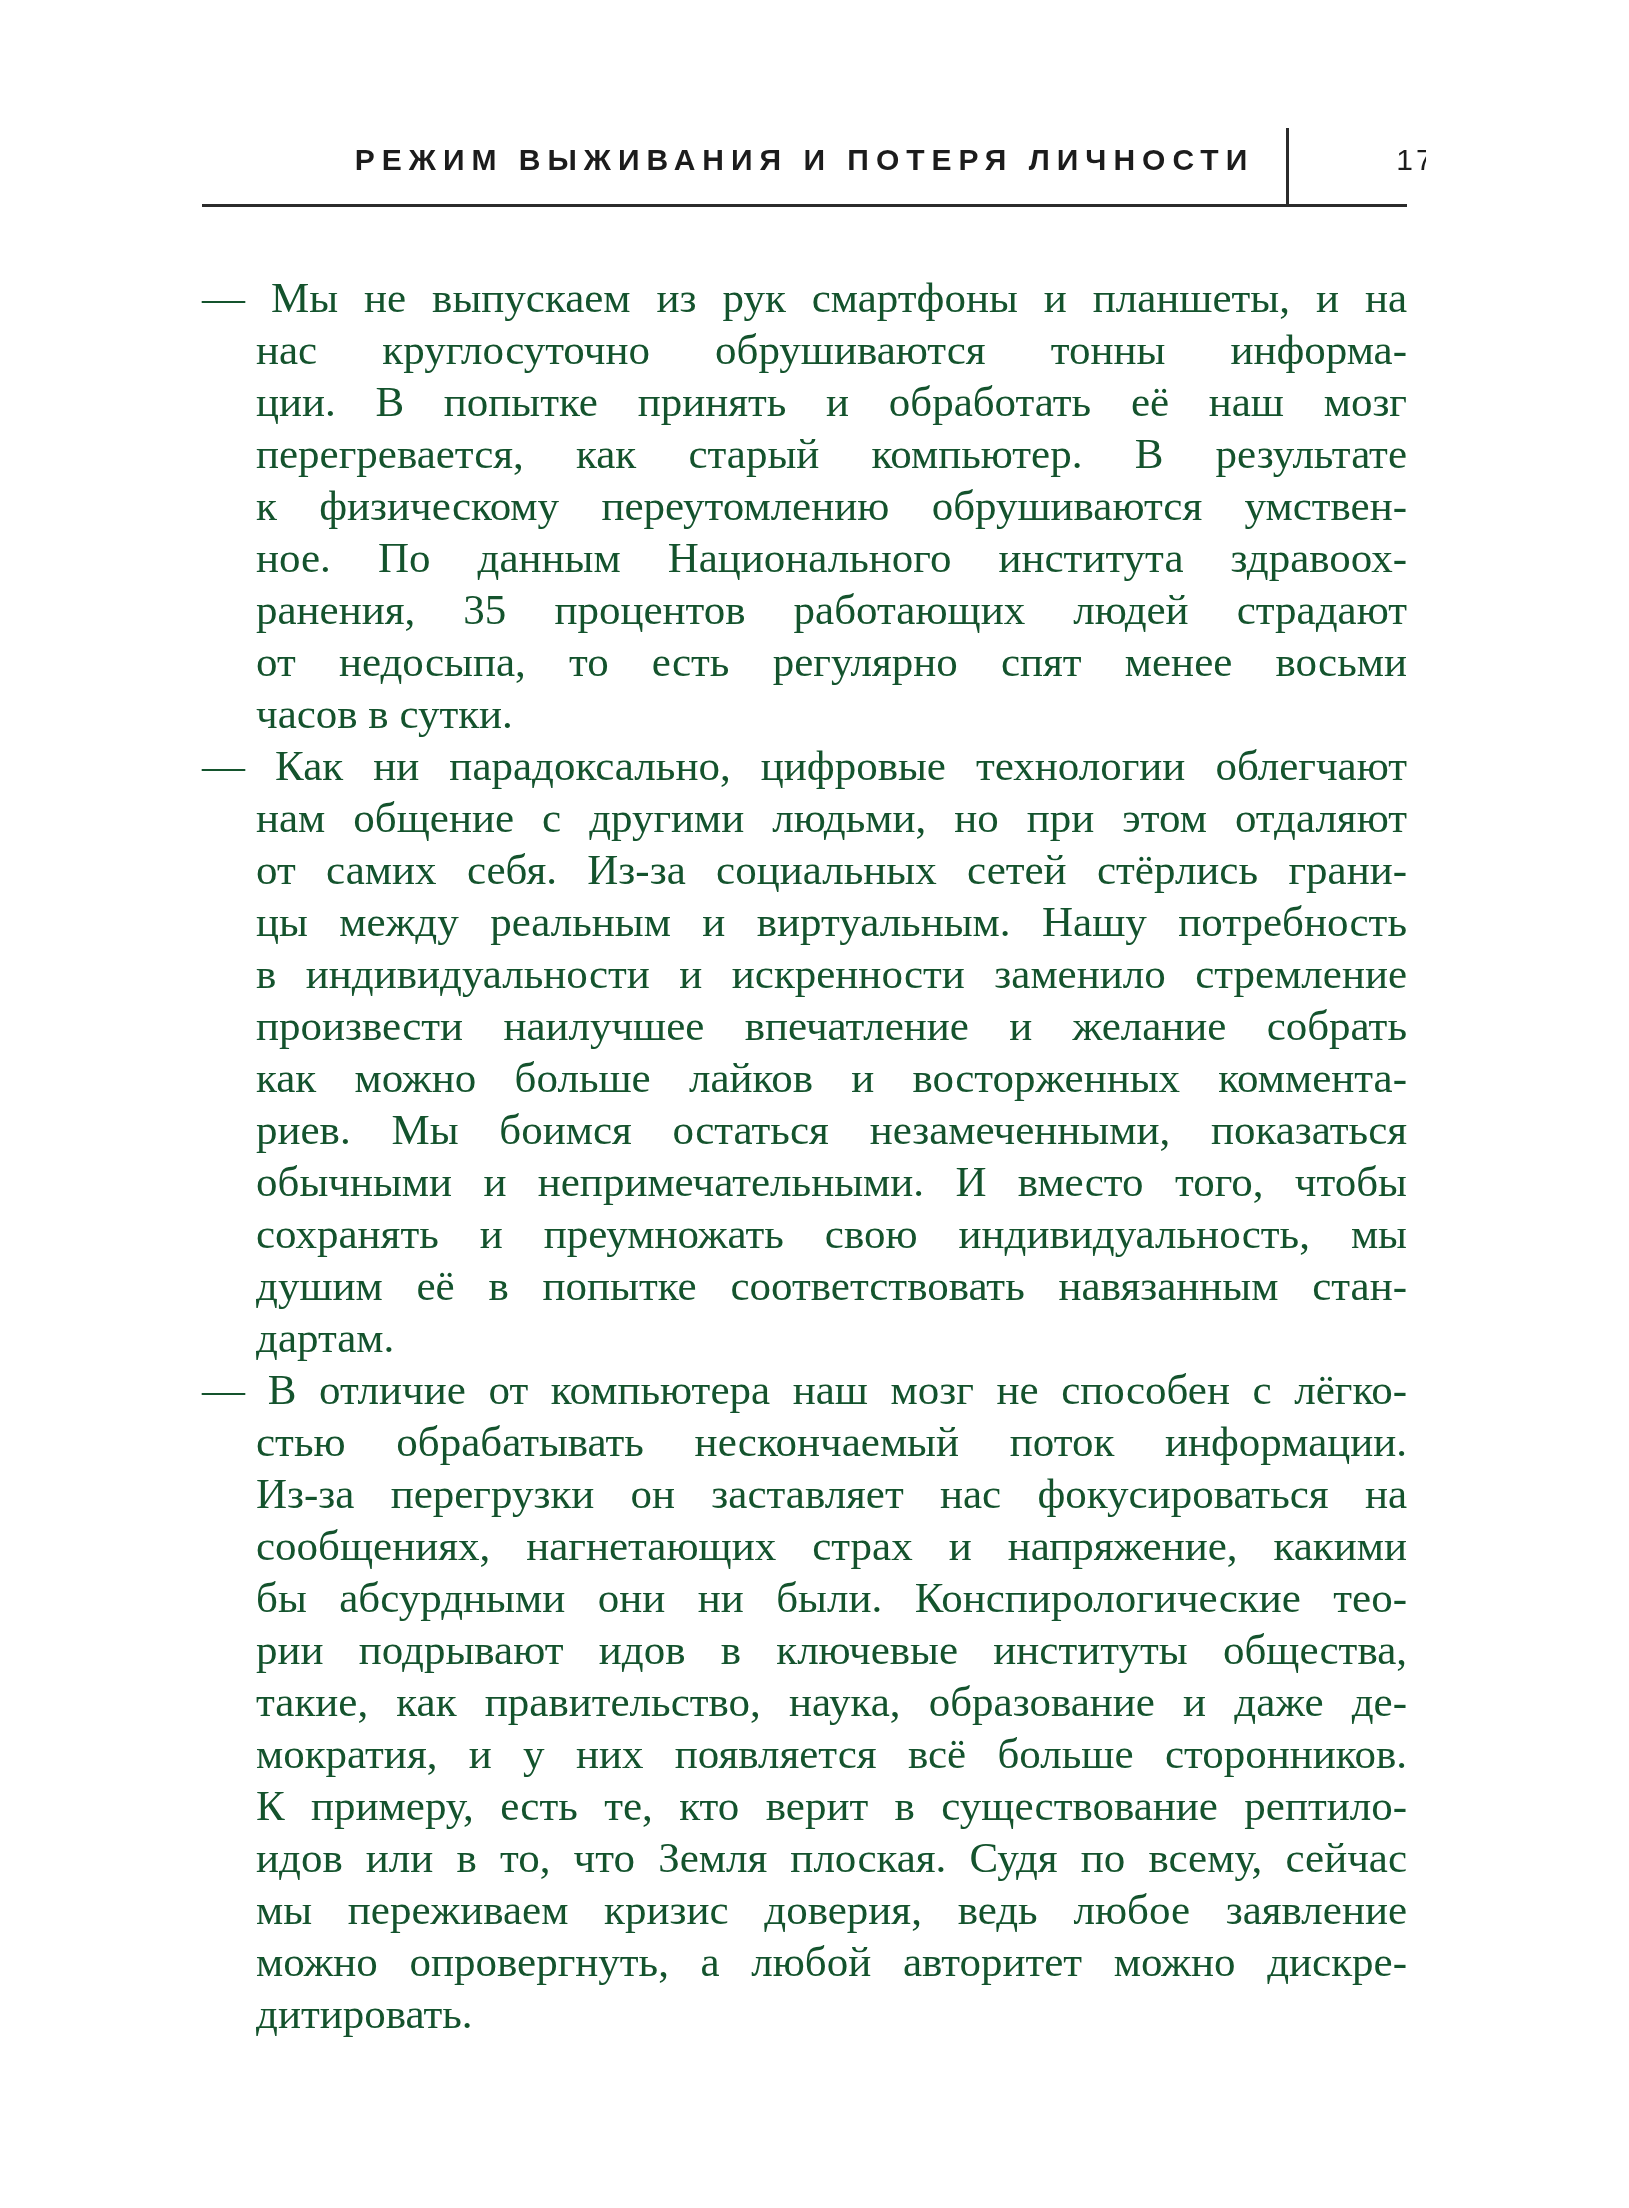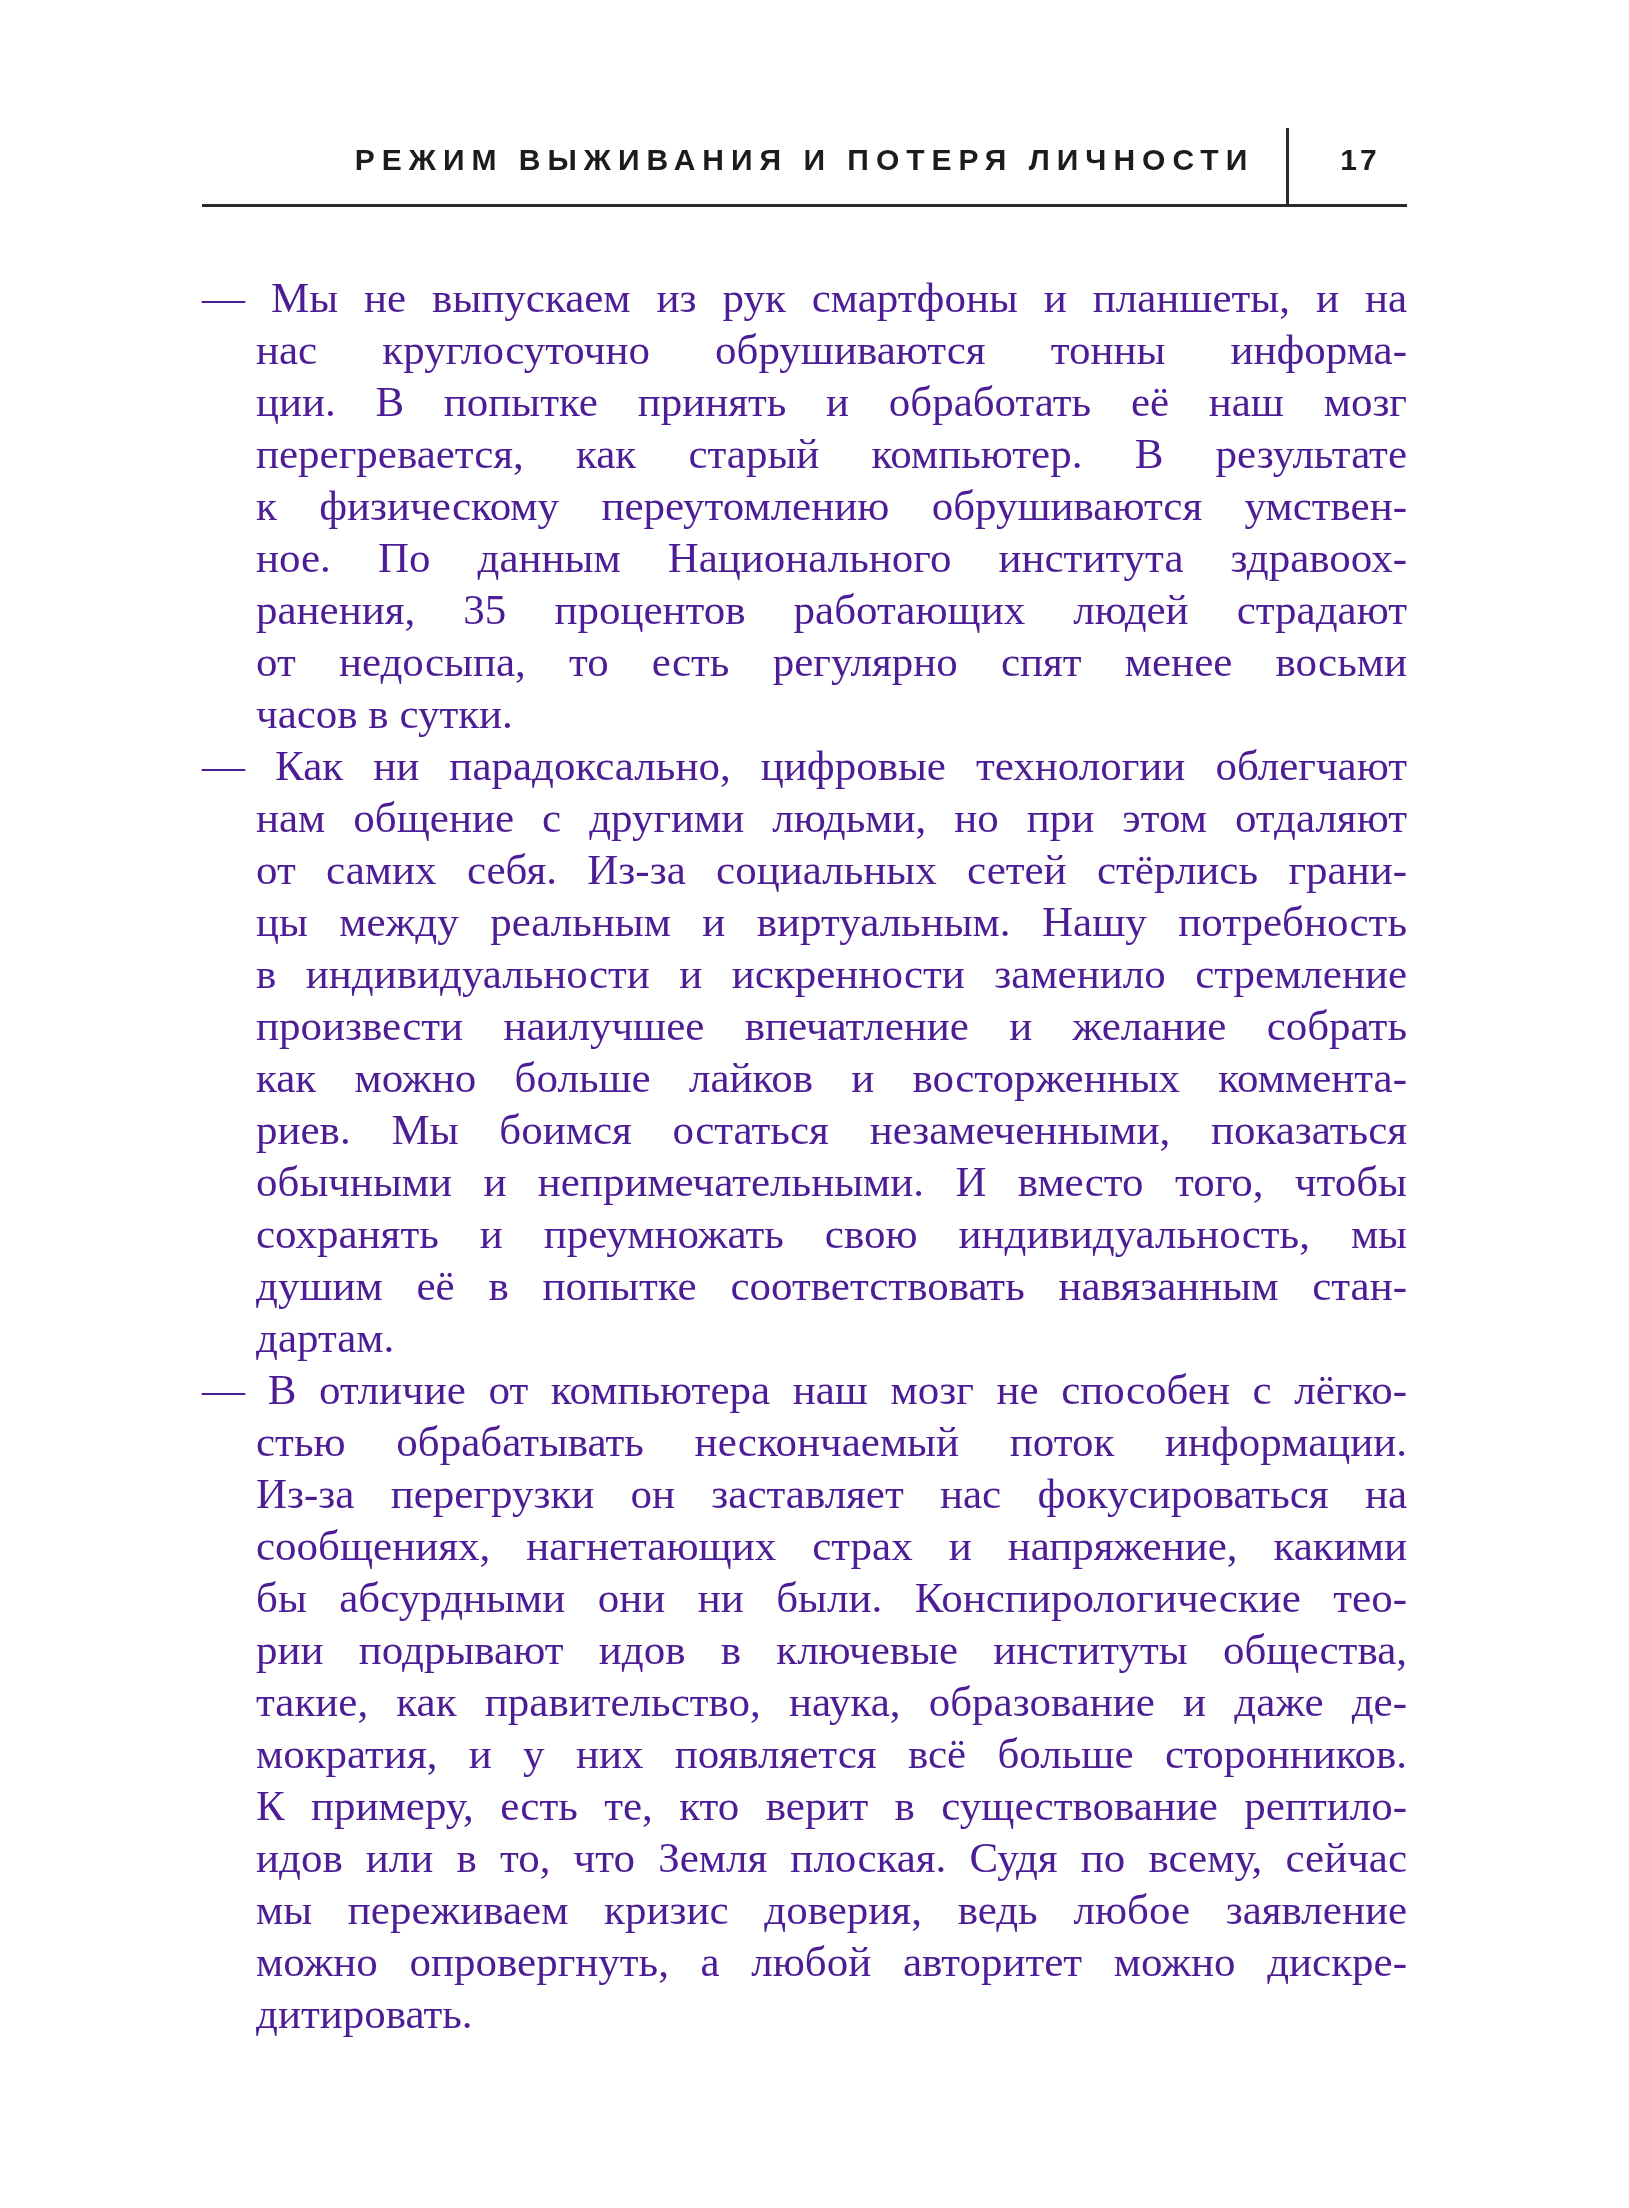--- a/index.html
+++ b/index.html
@@ -25,26 +25,26 @@
     font-family: "Liberation Sans", sans-serif;
     font-weight: bold;
     font-size: 30px;
     line-height: 32px;
     letter-spacing: 7px;
     color: #1c1c1c;
     white-space: nowrap;
   }
   .running-head-pagenum {
     position: absolute;
-    left: 1301px;
+    left: 1357px;
     top: 144px;
     width: 118px;
     text-align: center;
     font-family: "Liberation Sans", sans-serif;
-    font-weight: bold;
+    font-weight: normal;
     font-size: 30px;
     line-height: 32px;
     letter-spacing: 3px;
     color: #1c1c1c;
   }
   .head-vbar {
     position: absolute;
     left: 1286px;
     top: 128px;
     width: 3px;
@@ -58,21 +58,21 @@
     width: 1205px;
     height: 3px;
     background: #2b2b2b;
   }
   
   .content {
     position: absolute;
     left: 202px;
     top: 272px;
     width: 1205px;
-    color: #4c1d95;
+    color: #14532d;
   }
   .para { margin: 0; padding: 0; }
   .line {
     font-size: 43px;
     line-height: 52px;
     padding-left: 54px;
     text-align: justify;
     text-align-last: justify;
     white-space: nowrap;
   }

